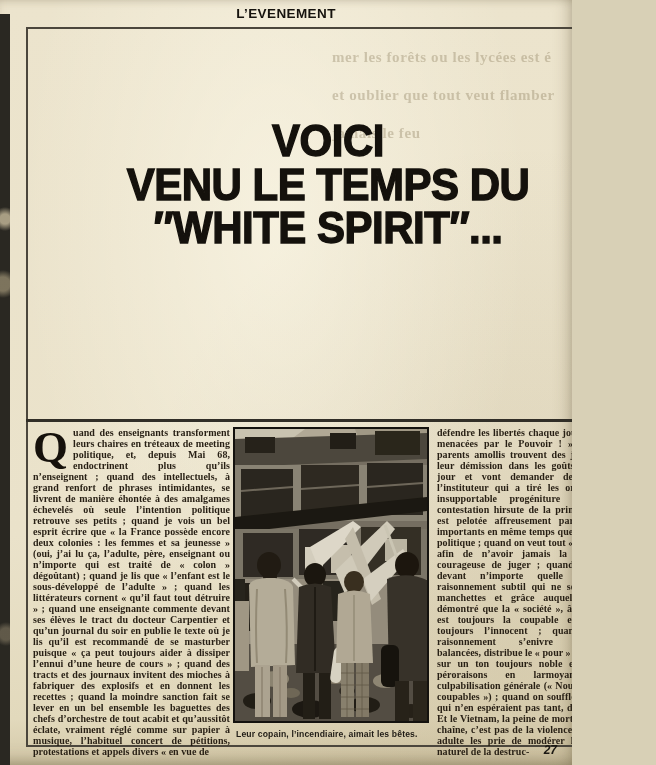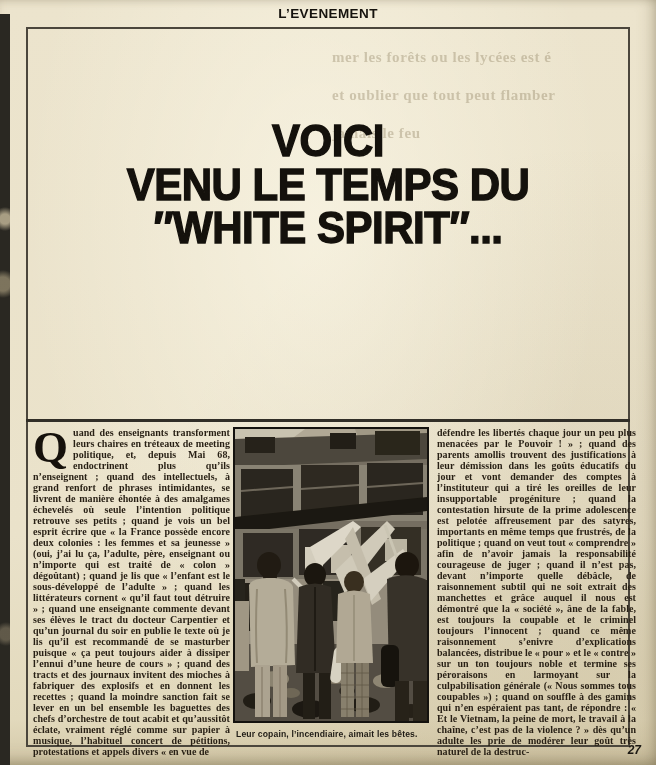--- a/index.html
+++ b/index.html
@@ -1,18 +1,18 @@
 <!DOCTYPE html>
 <html><head>
 <meta charset="utf-8">
 <style>
   html,body{margin:0;padding:0;}
   body{width:656px;height:765px;background:#d8d0b6;font-family:"Liberation Serif",serif;}
   .page{
-    position:relative;width:656px;height:765px;overflow:hidden;
+    position:relative;width:572px;height:765px;overflow:hidden;
     background:
       radial-gradient(ellipse at 48% 28%, rgba(255,252,238,.55) 0%, rgba(255,252,238,0) 60%),
       radial-gradient(ellipse at 90% 85%, rgba(150,132,92,.18) 0%, rgba(150,132,92,0) 55%),
       linear-gradient(180deg,#ece4cd 0%, #eae2ca 70%, #e2d9bc 94%, #d3c8a8 100%);
     box-shadow: inset -10px 0 18px -10px rgba(95,84,55,.45), inset 0 -12px 18px -12px rgba(95,84,55,.55), inset 0 6px 10px -8px rgba(95,84,55,.35);
   }
   .edge-strip{
     position:absolute;left:0;top:14px;width:10px;height:751px;background:#2a2822;
     background-image:
       radial-gradient(circle at 5px 205px, rgba(190,178,148,.85) 0 5px, rgba(190,178,148,0) 12px),
@@ -75,21 +75,21 @@
 <div class="page">
 
   <div class="edge-strip"></div>
 
   <div class="masthead">L’EVENEMENT</div>
 
   <div class="frame"></div>
 
   <div class="show-through">
     <div>mer les forêts ou les lycées est é</div>
-    <div>et oublier que tout peut flamber</div>
+    <div>et oublier que tout veut flamber</div>
     <div>jamais le feu</div>
   </div>
 
   <h1 class="headline">
     <div>VOICI</div>
     <div>VENU LE TEMPS DU</div>
     <div>″WHITE SPIRIT″...</div>
   </h1>
 
 

